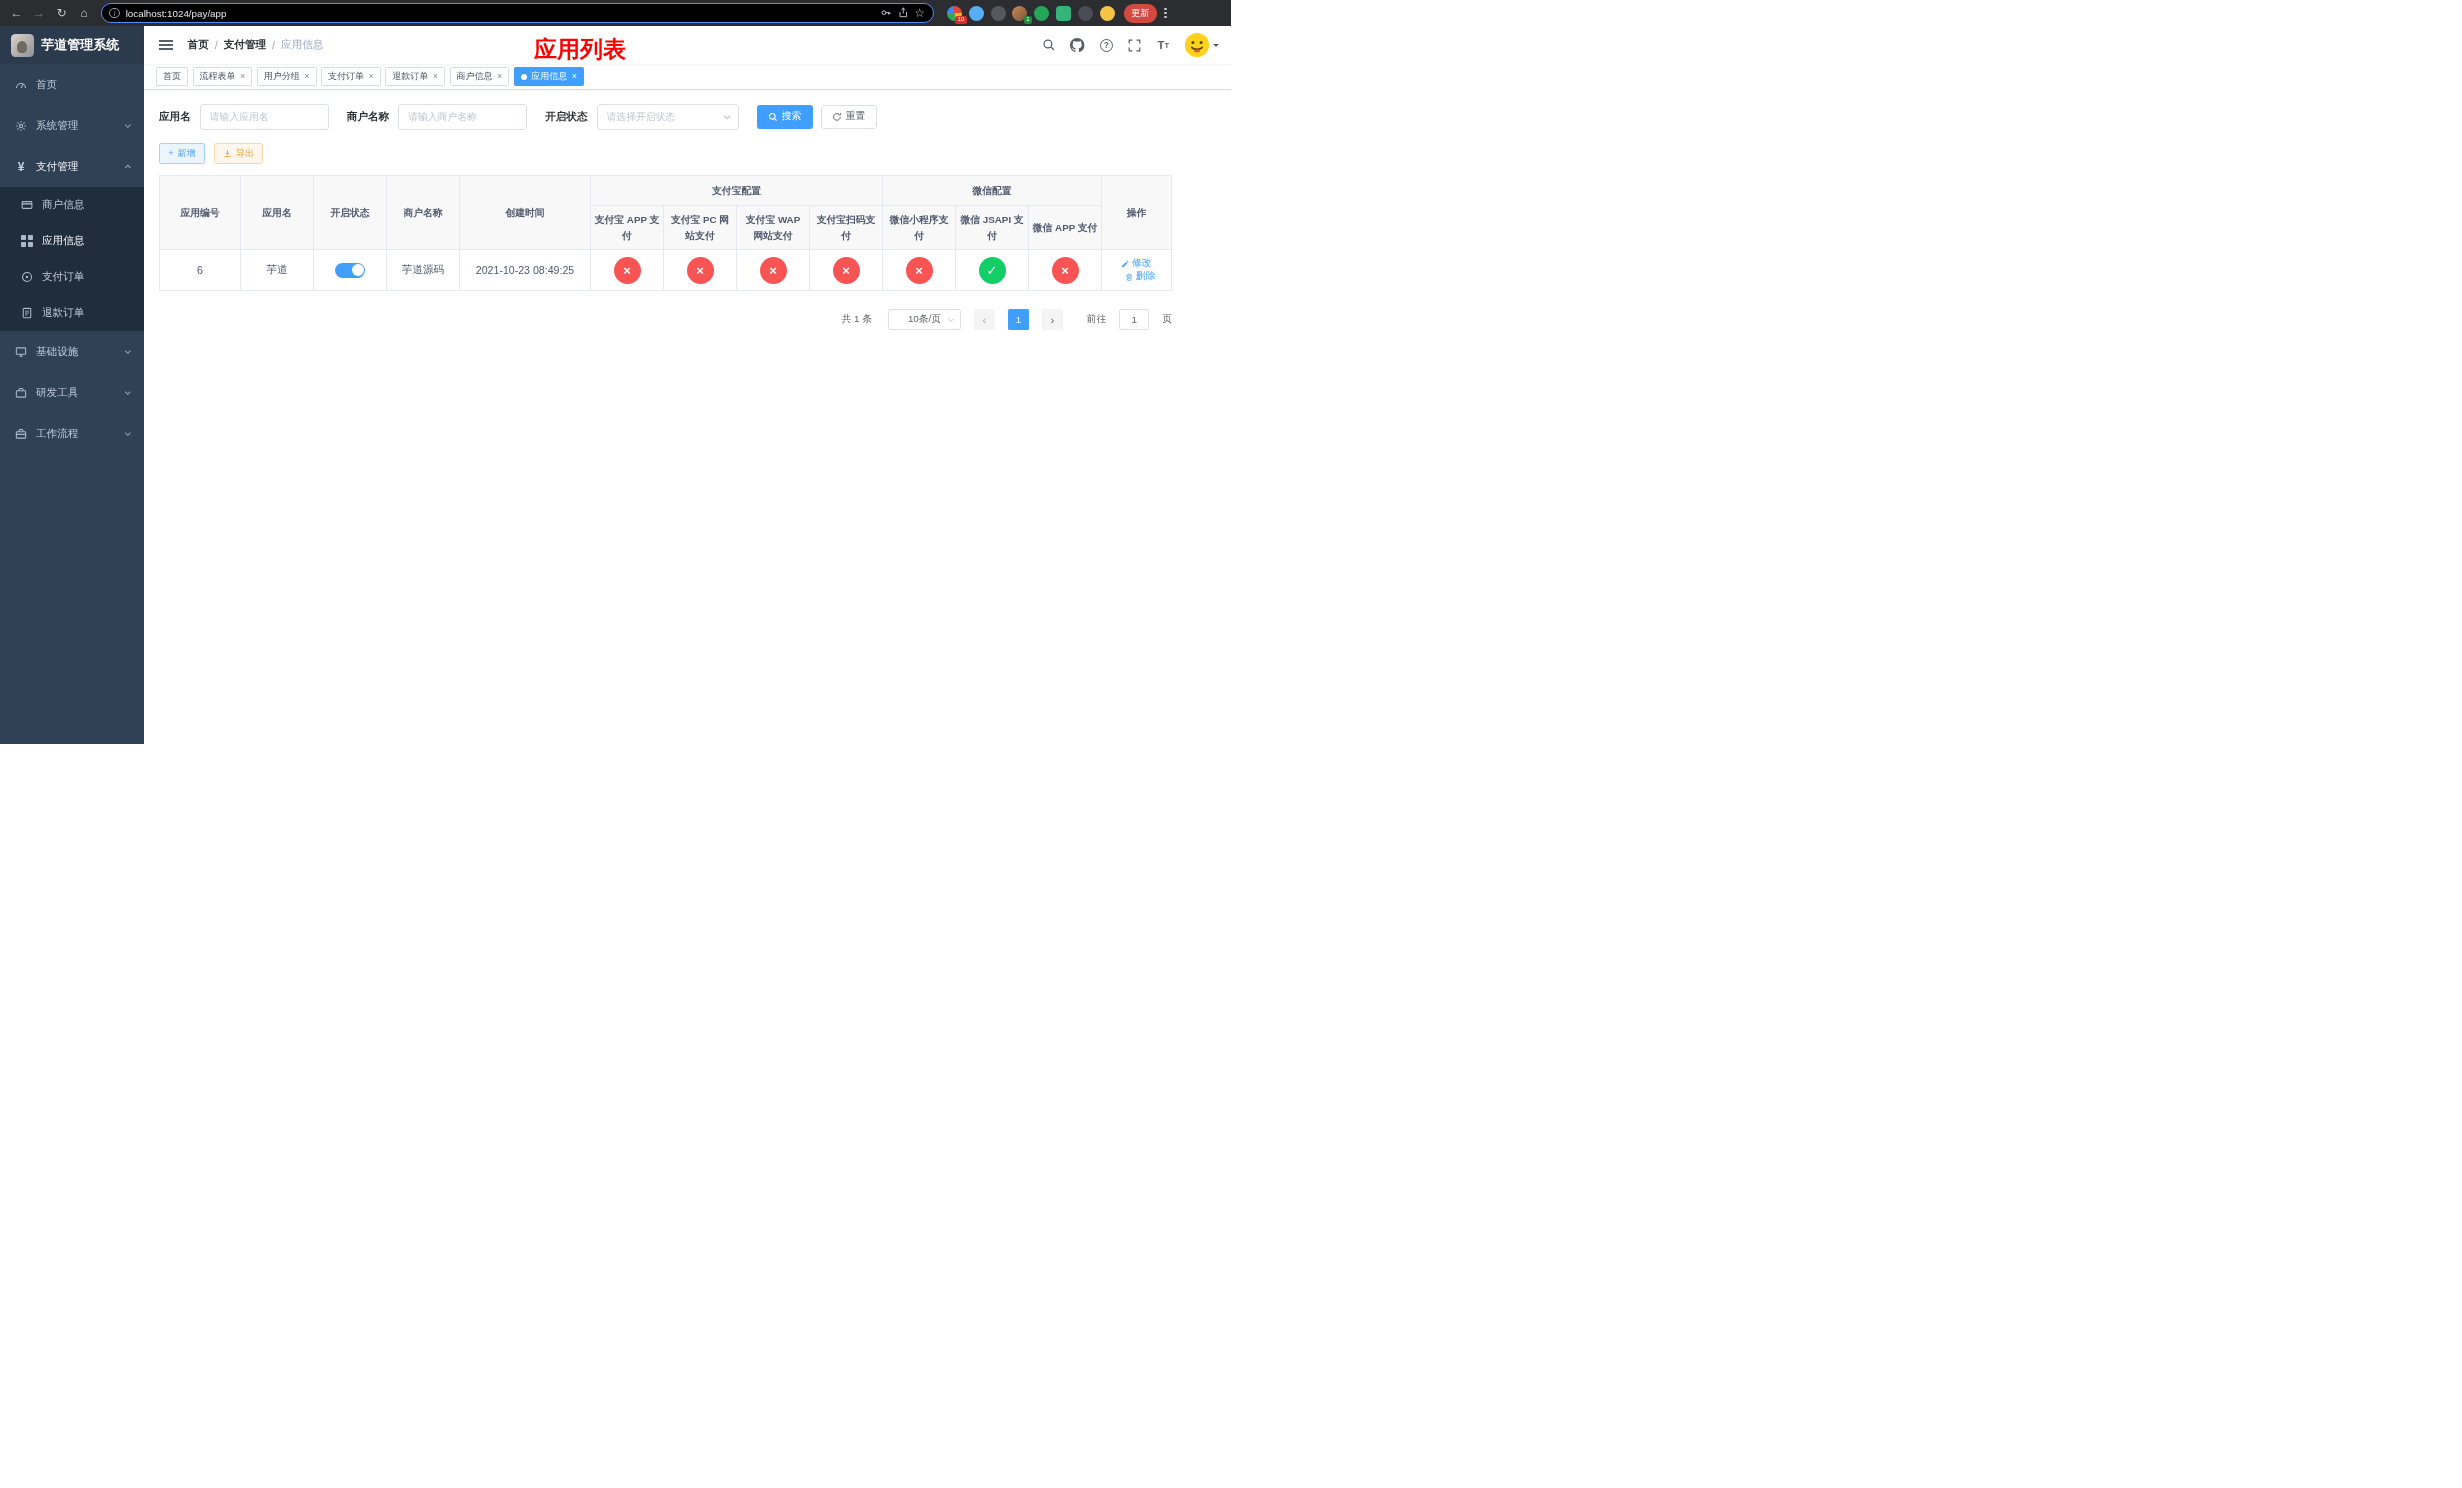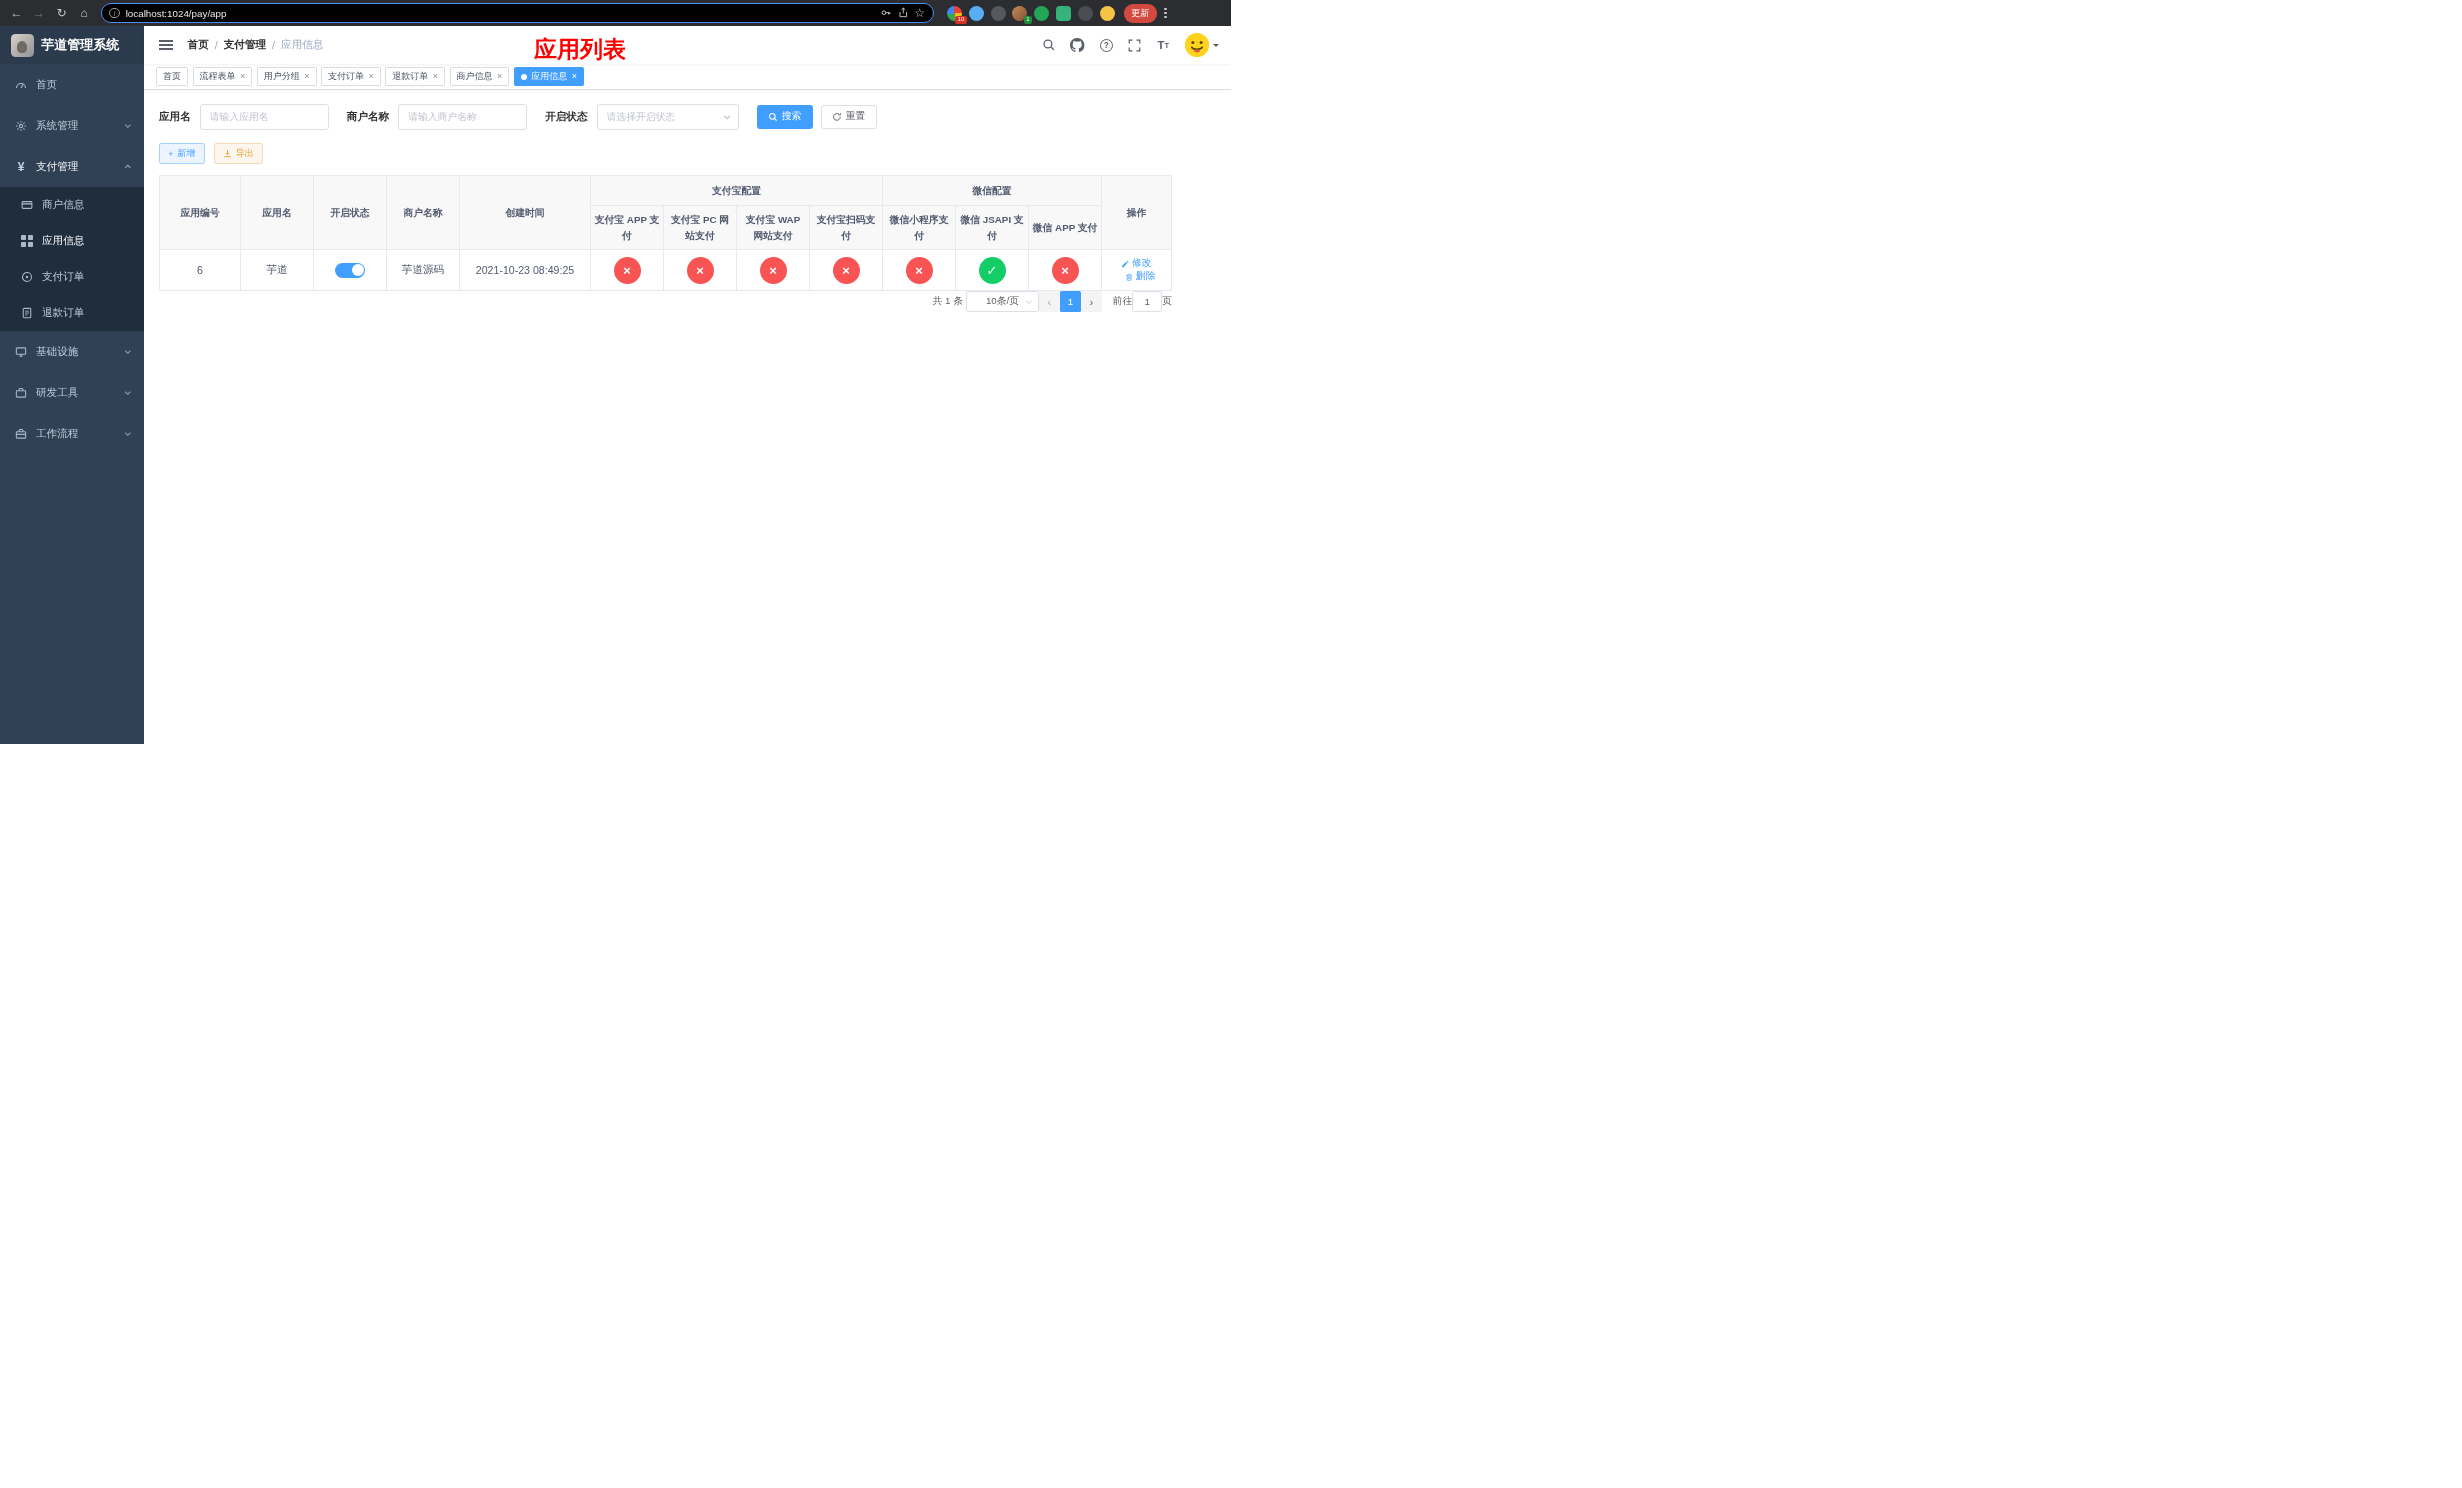--- a/index.html
+++ b/index.html
@@ -89,21 +89,21 @@
   .filter-row { display:flex; align-items:center; }
   .f-label { font-size:10.6px; font-weight:bold; color:#303133; margin-right:9px; white-space:nowrap; }
   .f-group { display:flex; align-items:center; margin-right:18px; }
   .el-input { height:24px; border:0.8px solid #dcdfe6; border-radius:3px; padding:12px 9px; font-size:9.8px;
     color:#606266; font-family:inherit; outline:none; background:#fff; }
   .el-input::placeholder { color:#c0c4cc; }
   .sel-wrap { position:relative; }
   .sel-wrap .el-input { padding-right:19.7px; }
   .sel-caret { position:absolute; right:6.8px; top:50%; transform:translateY(-50%); color:#c0c4cc; display:flex; }
   .btn { height:24px; border-radius:3px; font-size:9.8px; display:inline-flex; align-items:center; gap:3.8px;
-    padding:0 10.6px; cursor:pointer; border:0.8px solid transparent; font-family:Liberation Sans, sans-serif; }
+    padding:0 10.6px; cursor:pointer; border:0.8px solid transparent; font-family:Liberation Mono, monospace; }
   .btn-primary { background:#409eff; color:#fff; }
   .btn-default { background:#fff; border-color:#dcdfe6; color:#606266; margin-left:7.6px; }
   .toolbar-row { display:flex; align-items:center; margin-top:13.6px; }
   .btn-mini { height:21px; font-size:9px; padding:0 8.3px; border-radius:2.3px; }
   .btn-plain-primary { background:#ecf5ff; border-color:#a3d0ff; color:#409eff; }
   .btn-plain-warning { background:#fdf6ec; border-color:#f5dab1; color:#e6a23c; margin-left:9px; }
   .toolbar-right { margin-left:auto; display:flex; gap:7.6px; }
   .circle-btn { width:21px; height:21px; border-radius:50%; border:0.8px solid #dcdfe6; background:#fff;
     display:flex; align-items:center; justify-content:center; color:#666; cursor:pointer; }
 
@@ -120,21 +120,21 @@
   .status-circle { width:27px; height:27px; border-radius:50%; display:inline-flex; align-items:center;
     justify-content:center; color:#fff; font-size:13px; font-weight:bold; }
   .status-circle.st-no { background:#f85454; }
   .status-circle.st-no::before { content:"\00D7"; }
   .status-circle.st-yes { background:#13ce66; }
   .status-circle.st-yes::before { content:"\2713"; }
   .op-link { color:#409eff; font-size:9.8px; cursor:pointer; display:inline-flex; align-items:center; gap:2.3px; }
   .op-link + .op-link { margin-left:7.6px;align-items:center; }
 
   
-  .pagination { display:flex; align-items:center; justify-content:flex-end; gap:0; 
+  .pagination { display:flex; align-items:center; justify-content:flex-end; gap:13px; margin-top:18px;
     font-size:9.8px; color:#606266; width:1013px; }
   .pg-total { margin-right:3px; }
   .pg-size { position:relative; width:73px; height:21px; border:0.8px solid #dcdfe6; border-radius:2.3px;
     display:flex; align-items:center; justify-content:center; color:#606266; cursor:pointer; }
   .pg-size .sel-caret { right:5.3px; }
   .pg-btn { width:21px; height:21px; background:#f4f4f5; border-radius:1.5px; display:flex; align-items:center;
     justify-content:center; color:#a8abb2; font-size:11.4px; cursor:pointer; }
   .pg-page { width:21px; height:21px; background:#409eff; color:#fff; border-radius:1.5px; display:flex;
     align-items:center; justify-content:center; font-size:9.8px; cursor:pointer; }
   .pg-goto-input { width:30px; height:21px; border:0.8px solid #dcdfe6; border-radius:2.3px; text-align:center;

